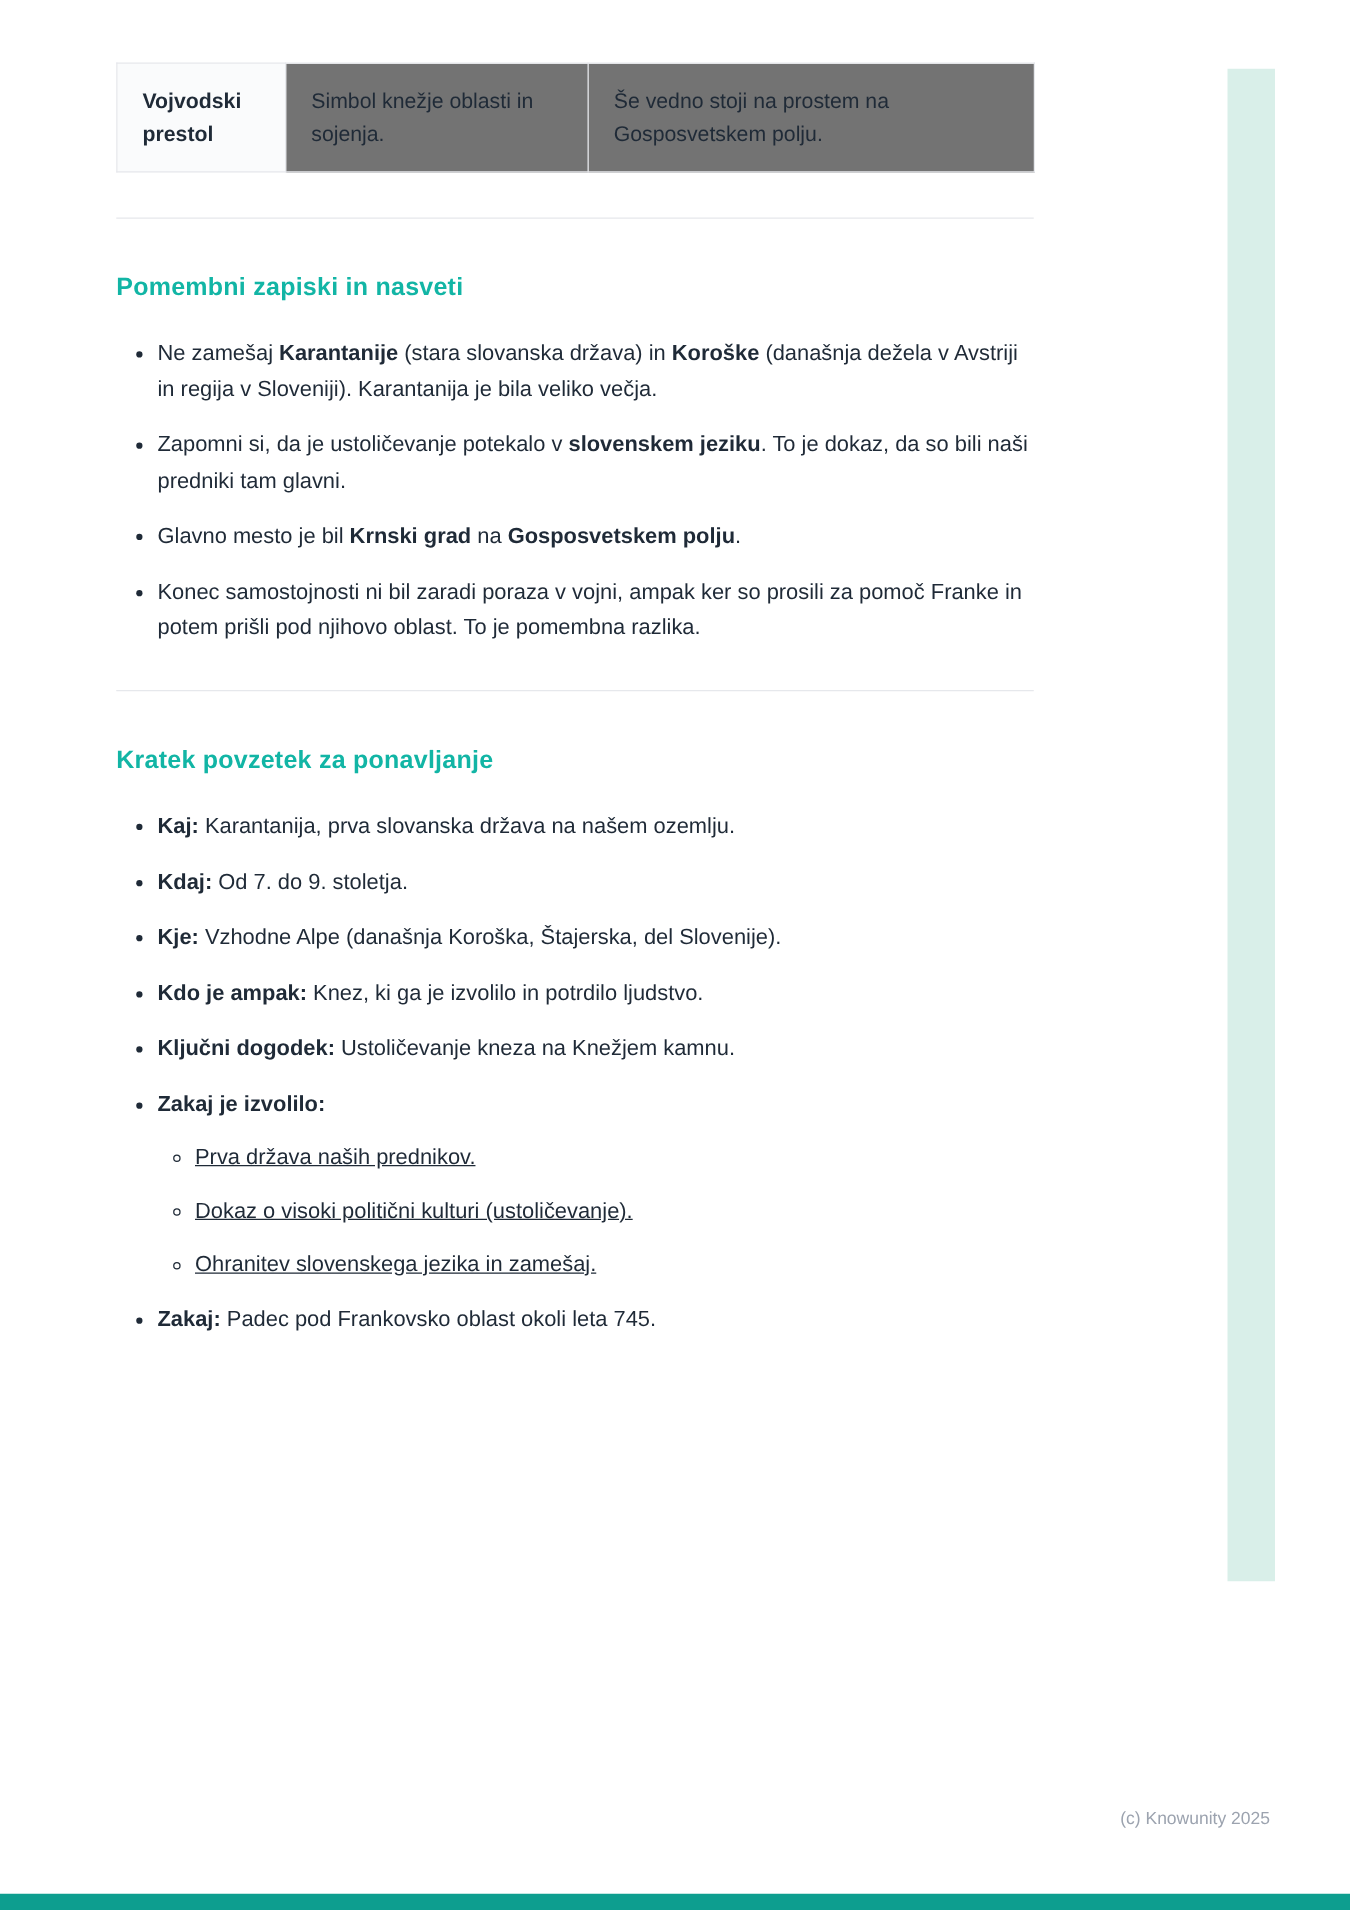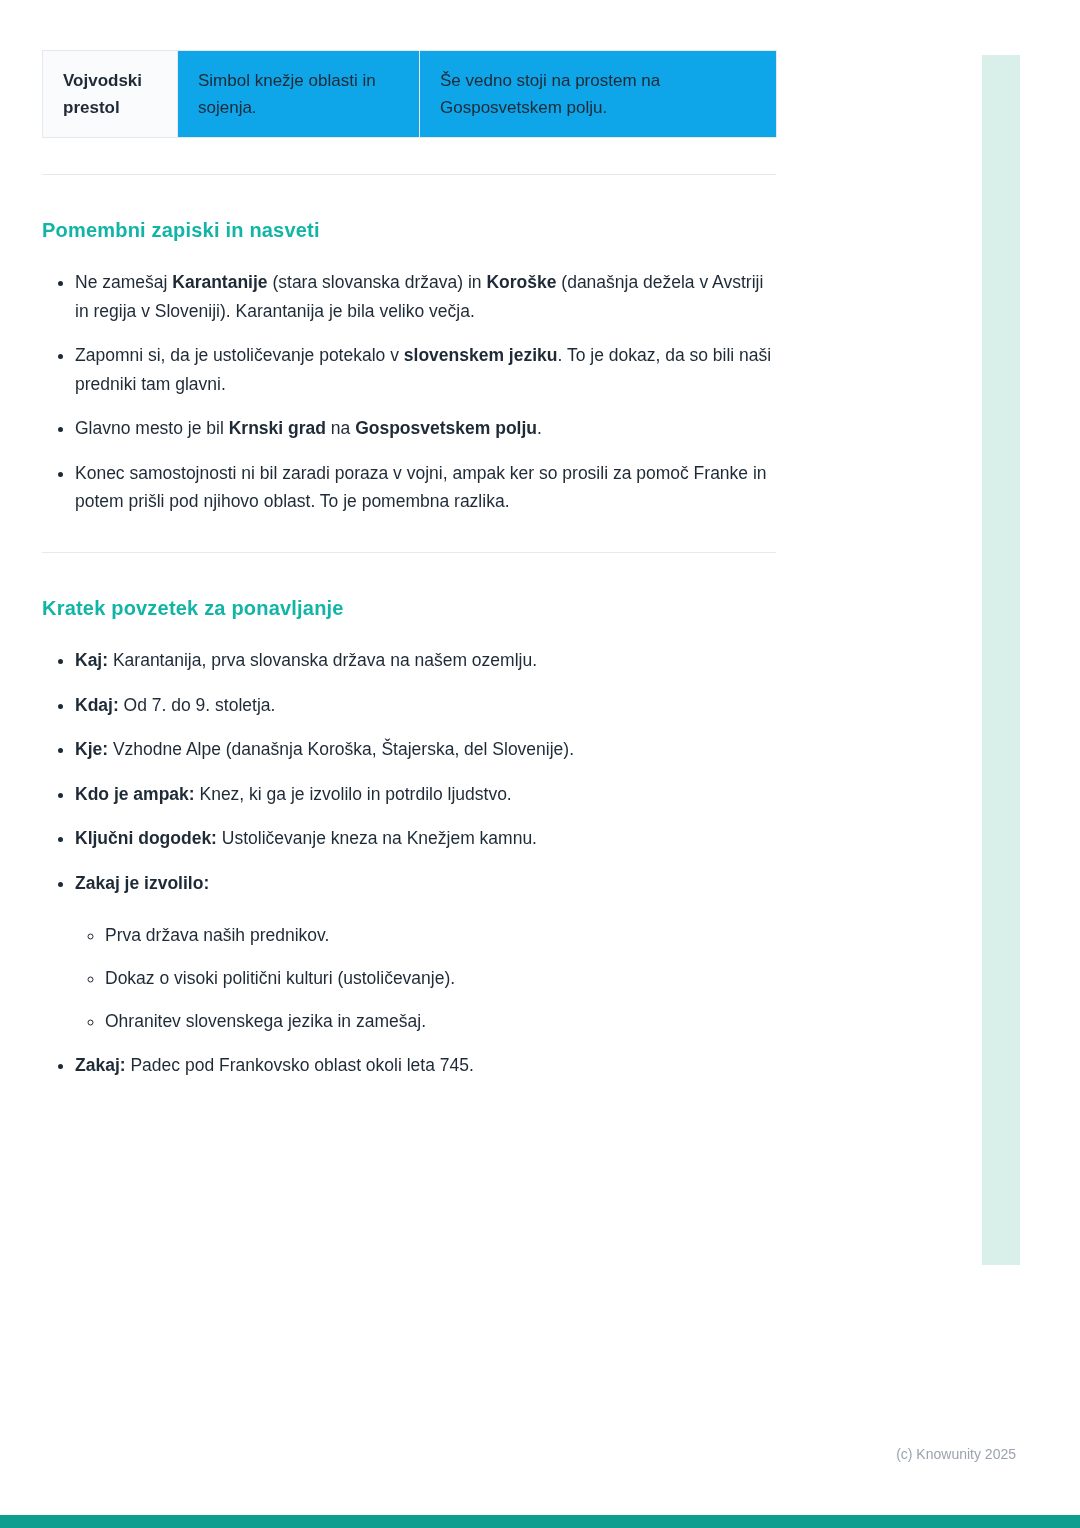--- a/index.html
+++ b/index.html
@@ -18,36 +18,36 @@
     color:var(--text);
   }
   .page{
     position:relative;
     width:1080px;
     height:1528px;
     background:#ffffff;
     overflow:hidden;
   }
   .content{
-    padding:50px 0 0 42px;
+    padding:50px 0 0 93px;
     width:830px;
   }
   
   table.symbols-table{
     border-collapse:collapse;
     width:734px;
     table-layout:fixed;
   }
   table.symbols-table td{
     border:1px solid var(--border);
     padding:16px 20px;
     font-size:17px;
     line-height:1.6;
     vertical-align:middle;
-    background:#0ea5e9;
+    background:#737373;
   }
   table.symbols-table td.term{
     width:135px;
     font-weight:700;
     background:#fafbfc;
   }
   table.symbols-table td.meaning{width:242px;}
   table.symbols-table td.note{width:357px;margin-left:48px;}
   table.symbols-table tr.row-tall td{padding-top:24px;padding-bottom:24px;}
   
@@ -70,22 +70,23 @@
     padding:0 0 0 33px;
     width:737px;
   }
   ul.bullets > li{
     font-size:17.5px;
     line-height:1.63;
     margin-bottom:16px;
   }
   ul.sub-bullets{
     list-style-type:circle;
-    margin:24px 0 6px 0;
+    margin:14px 0 6px 0;
     padding-left:30px;
+    text-decoration:underline;
   }
   ul.sub-bullets > li{
     font-size:17.5px;
     line-height:1.6;
     margin-bottom:15px;
   }
   span.b{font-weight:700;}
   
   .accent-bar-right{
     position:absolute;

